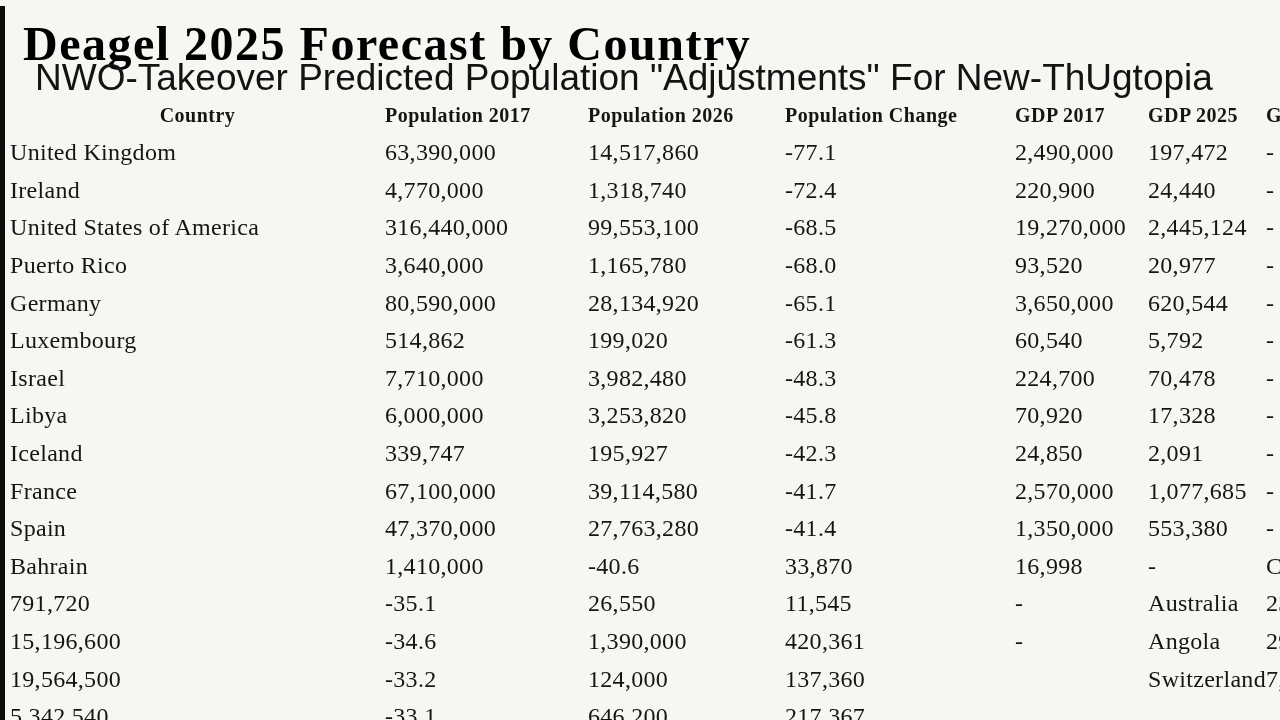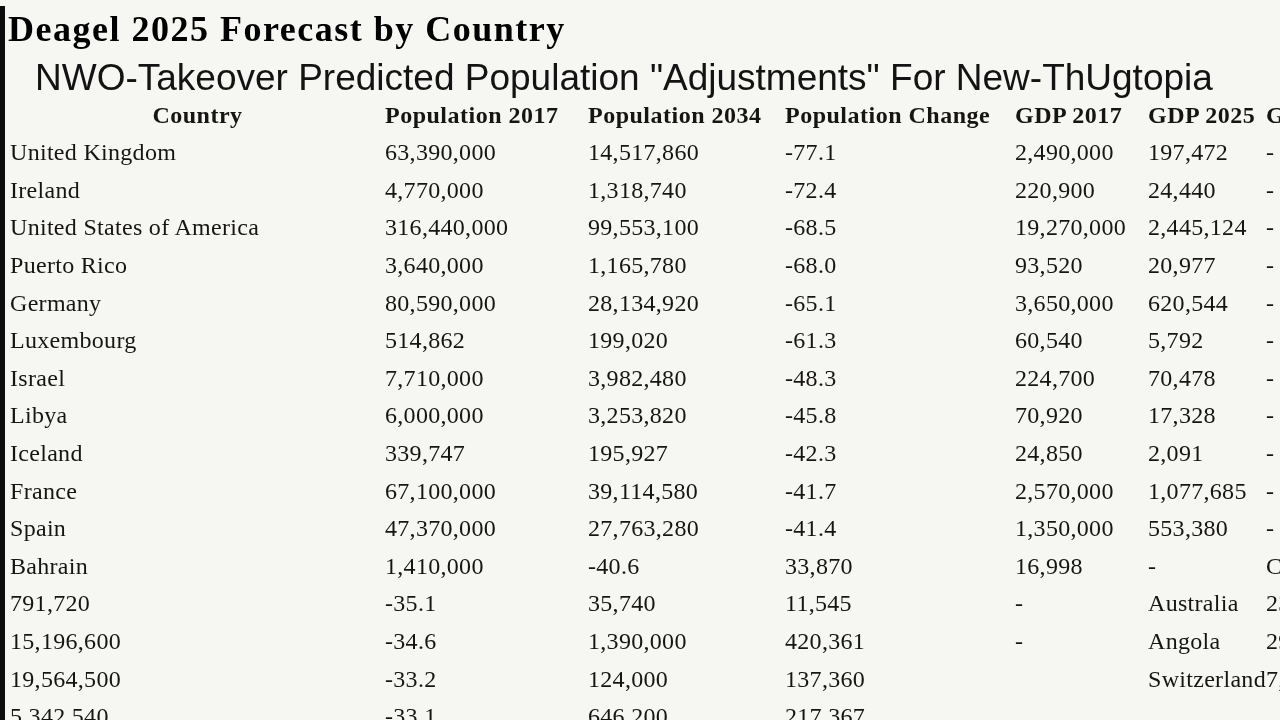--- a/index.html
+++ b/index.html
@@ -20,24 +20,24 @@
     left: 0;
     top: 6px;
     width: 5px;
     height: 714px;
     background: #0c0c0c;
   }
   .page-title {
     position: absolute;
     left: 7px;
     top: 0;
-    margin: 1px;
+    margin: 16px;
     font-family: "Liberation Serif", serif;
     font-weight: bold;
-    font-size: 36px;
+    font-size: 48px;
     line-height: 56px;
     letter-spacing: 1.5px;
     color: #000;
     white-space: nowrap;
   }
   .page-subtitle {
     position: absolute;
     left: 35px;
     top: 58px;
     font-family: "Liberation Sans", sans-serif;
@@ -59,21 +59,21 @@
     grid-auto-rows: 37.6px;
   }
   .hcell, .cell {
     display: flex;
     align-items: center;
     white-space: nowrap;
     overflow: visible;
   }
   .hcell {
     font-weight: bold;
-    font-size: 24px;
+    font-size: 20px;
     letter-spacing: 0.5px;
   }
   .hcell.country-h {
     justify-content: center;
   }
   .cell {
     font-size: 24px;
     letter-spacing: 0.3px;
   }
 </style>
@@ -82,21 +82,21 @@
 
 <div class="left-bar"></div>
 
 <h1 class="page-title">Deagel 2025 Forecast by Country</h1>
 
 <div class="page-subtitle">NWO-Takeover Predicted Population "Adjustments" For New-ThUgtopia</div>
 
 <div class="forecast-table">
   <div class="hcell country-h">Country</div>
   <div class="hcell">Population 2017</div>
-  <div class="hcell">Population 2034</div>
+  <div class="hcell">Population 2026</div>
   <div class="hcell">Population Change</div>
   <div class="hcell">GDP 2017</div>
   <div class="hcell">GDP 2025</div>
   <div class="hcell">G</div>
 <div class="cell">United Kingdom</div>
     <div class="cell">63,390,000</div>
     <div class="cell">14,517,860</div>
     <div class="cell">-77.1</div>
     <div class="cell">2,490,000</div>
     <div class="cell">197,472</div>
@@ -173,21 +173,21 @@
     <div class="cell">-</div>
     <div class="cell">Bahrain</div>
     <div class="cell">1,410,000</div>
     <div class="cell">-40.6</div>
     <div class="cell">33,870</div>
     <div class="cell">16,998</div>
     <div class="cell">-</div>
     <div class="cell">Cyprus</div>
     <div class="cell">791,720</div>
     <div class="cell">-35.1</div>
-    <div class="cell">35,740</div>
+    <div class="cell">26,550</div>
     <div class="cell">11,545</div>
     <div class="cell">-</div>
     <div class="cell">Australia</div>
     <div class="cell">23,230,000</div>
     <div class="cell">15,196,600</div>
     <div class="cell">-34.6</div>
     <div class="cell">1,390,000</div>
     <div class="cell">420,361</div>
     <div class="cell">-</div>
     <div class="cell">Angola</div>

